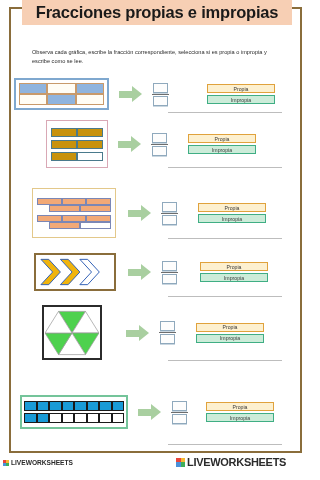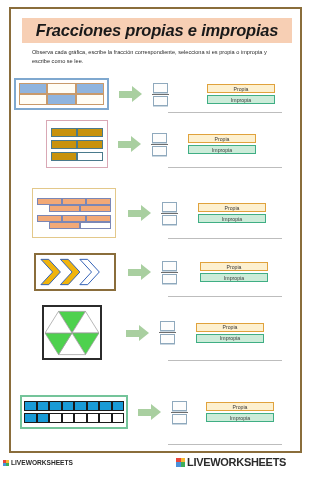--- a/index.html
+++ b/index.html
@@ -21,28 +21,27 @@
     width: 293px;
     height: 446px;
     border: 2px solid #8a6d3b;
     border-top: 2px solid #8a6d3b;
     box-sizing: border-box;
     background: #ffffff;
   }
   .title-band {
     position: absolute;
     left: 22px;
-    top: 18px;
+    top: 0;
     width: 270px;
     height: 25px;
     background: #f7cfb4;
     display: flex;
     align-items: center;
     justify-content: center;
-    font-style: italic;
   }
   .title-text {
     font-size: 16.5px;
     font-weight: bold;
     color: #1a1a1a;
     letter-spacing: -0.2px;
     white-space: nowrap;
   }
   .instructions {
     position: absolute;

